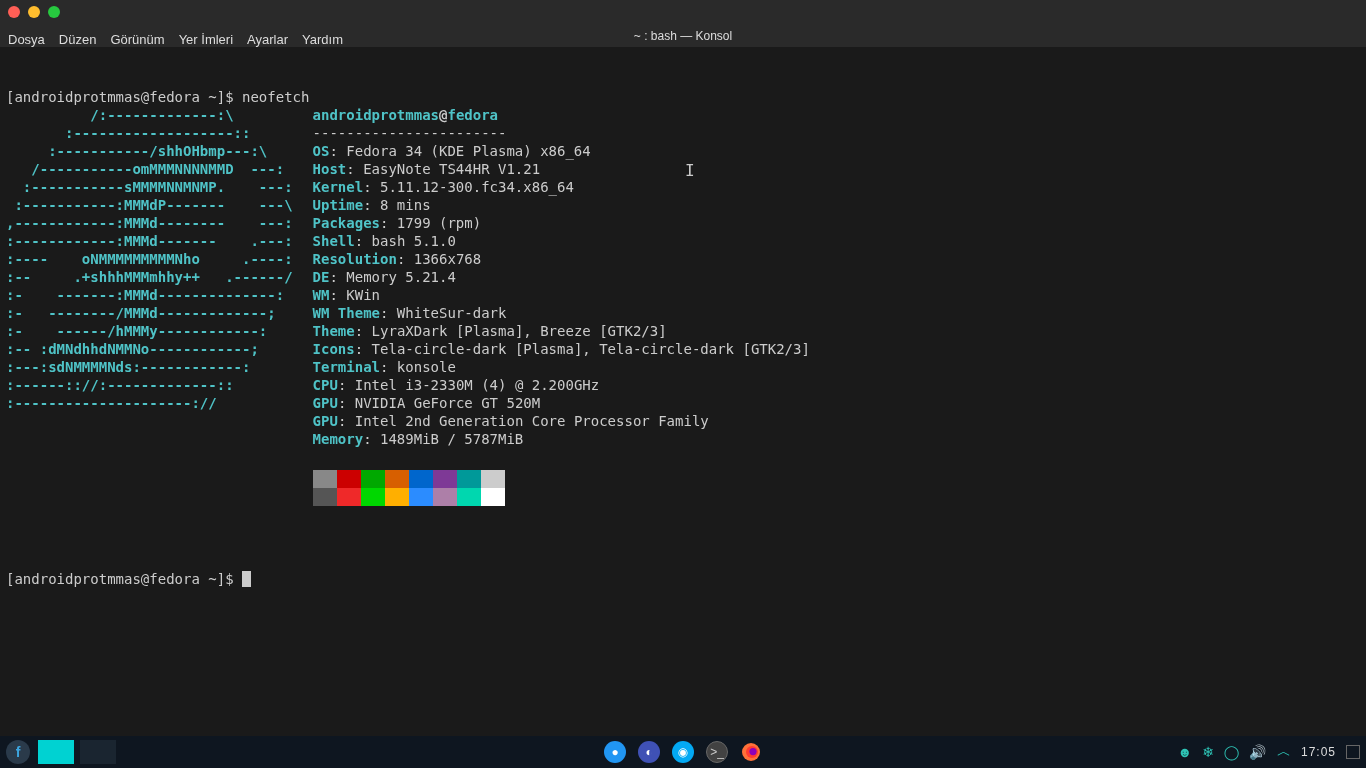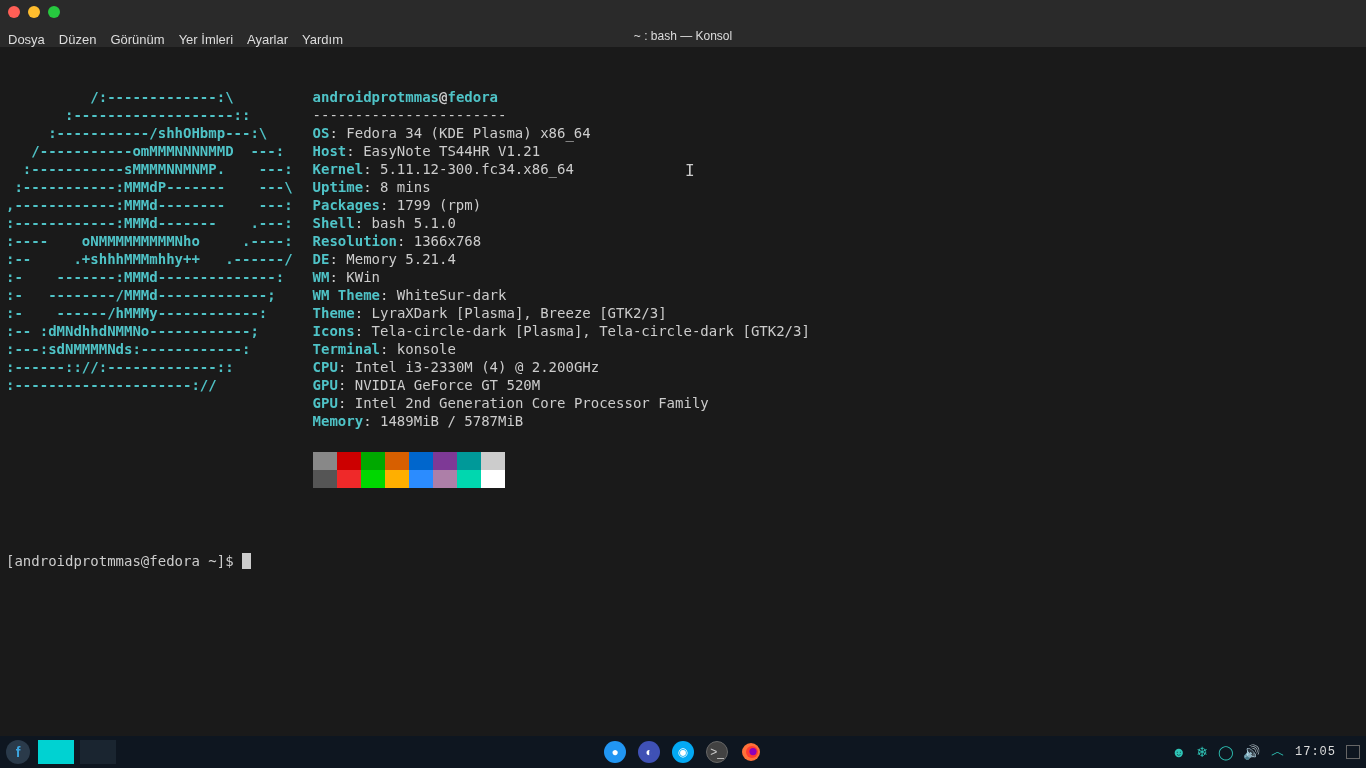--- a/index.html
+++ b/index.html
@@ -67,21 +67,21 @@
   .panel-center { display:flex; align-items:center; gap:12px; position:absolute; left:50%; transform:translateX(-50%); }
   .app-icon { width:22px; height:22px; border-radius:50%; display:flex; align-items:center; justify-content:center; font-size:12px; }
   .app-blue1 { background:#2196f3; color:#fff; }
   .app-blue2 { background:#3f51b5; color:#fff; }
   .app-blue3 { background:#03a9f4; color:#fff; }
   .app-term { background:#424242; color:#ccc; border:1px solid #666; }
   .app-ff   { background:transparent; }
 
   .panel-right { display:flex; align-items:center; gap:10px; }
   .tray-icon { color:#2ec4b6; font-size:14px; }
-  .clock { color:#ddd; letter-spacing:1px;font-family:Liberation Mono, monospace; }
+  .clock { color:#ddd; letter-spacing:1px; }
   .show-desktop { width:14px; height:14px; border:1px solid #666; }
 
   .ff-svg { width:20px; height:20px; }
 </style>
 </head>
 <body>
 
 <div class="titlebar">
   <div class="traffic">
     <div class="dot red"></div>
@@ -95,20 +95,21 @@
   <span>Dosya</span>
   <span>Düzen</span>
   <span>Görünüm</span>
   <span>Yer İmleri</span>
   <span>Ayarlar</span>
   <span>Yardım</span>
 </div>
 
 <div class="terminal">
 <span class="text-cursor">I</span>
+<span><span class="prompt-dir">[androidprotmmas@fedora ~]$ </span><span class="command">neofetch</span></span>
 <div class="neofetch-wrap">
 <div class="ascii-col"><span class="ascii">          /:-------------:\</span>
 <span class="ascii">       :-------------------::</span>
 <span class="ascii">     :-----------/shhOHbmp---:\</span>
 <span class="ascii">   /-----------omMMMNNNNMMD  ---:</span>
 <span class="ascii">  :-----------sMMMMNNMNMP.    ---:</span>
 <span class="ascii"> :-----------:MMMdP-------    ---\</span>
 <span class="ascii">,------------:MMMd--------    ---:</span>
 <span class="ascii">:------------:MMMd-------    .---:</span>
 <span class="ascii">:----    oNMMMMMMMMMNho     .----:</span>

